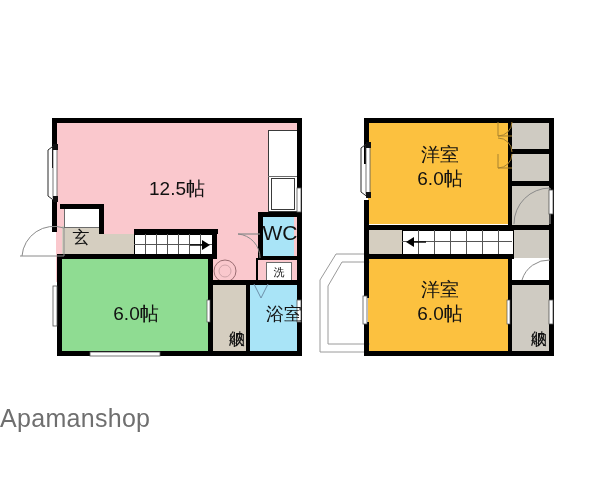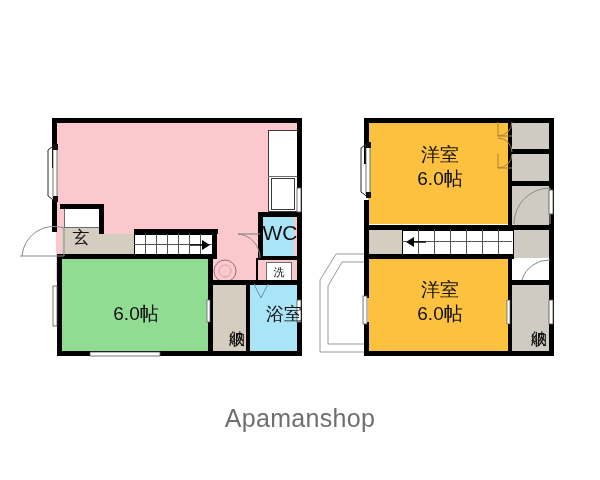--- a/index.html
+++ b/index.html
@@ -32,21 +32,21 @@
   
   .ol{border:1px solid #6b6b6b;}
   .ol2{border:1px solid #3a3a3a;}
 
   
   .stairs{position:absolute;background:#ffffff;border:1px solid #000;}
   .tread{position:absolute;background:#555;}
 
   svg.deco{position:absolute;overflow:visible;pointer-events:none;}
 
-  .watermark{position:absolute;left:0;right:0;text-align:center;
+  .watermark{position:absolute;left:0;right:0;
     color:#6f6f6f;font-size:25px;letter-spacing:0.3px;font-weight:400;}
 </style>
 </head>
 <body>
 
 <div id="plan">
 
   <div class="abs" style="left:0;top:0;width:320px;height:380px;">
 
     <div class="room f-ldk" style="left:56px;top:122px;width:242px;height:160px;"></div>
@@ -160,20 +160,21 @@
 
     <svg class="deco" style="left:236px;top:232px;width:26px;height:28px;" viewBox="0 0 26 28">
       <path d="M2 2 A 24 24 0 0 1 24 26" fill="none" stroke="#8a8a8a" stroke-width="1"></path>
       <path d="M2 2 L24 2" stroke="#8a8a8a" stroke-width="1.2"></path>
     </svg>
 
     <svg class="deco" style="left:252px;top:284px;width:18px;height:18px;" viewBox="0 0 18 18">
       <path d="M2 0 L9 14 L16 0" fill="none" stroke="#6d8fa8" stroke-width="1"></path>
     </svg>
 
+    <div class="label lbl-size" style="left:127px;top:179px;width:100px;">12.5帖</div>
 
     <div class="label lbl-size" style="left:92px;top:304px;width:88px;">6.0帖</div>
 
     <div class="label lbl-sm" style="left:66px;top:229px;width:30px;">玄</div>
 
     <div class="label" style="left:258px;top:222px;width:44px;font-size:21px;">WC</div>
 
     <div class="label lbl-xs" style="left:268px;top:267px;width:22px;font-size:11px;">洗</div>
 
     <div class="label lbl-vert" style="left:215px;top:293px;width:30px;height:50px;">収納</div>

